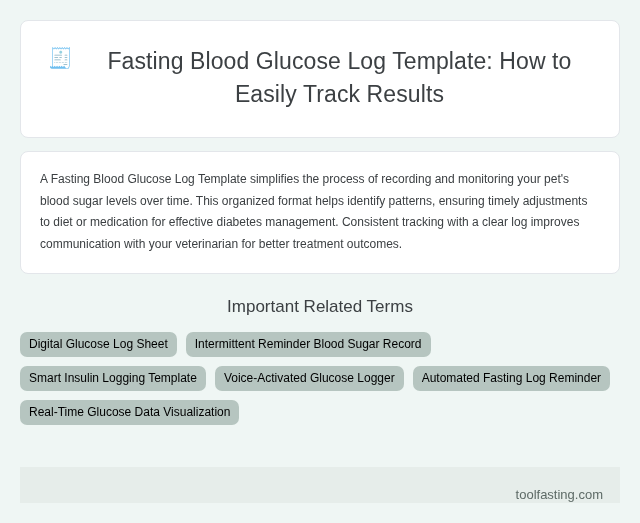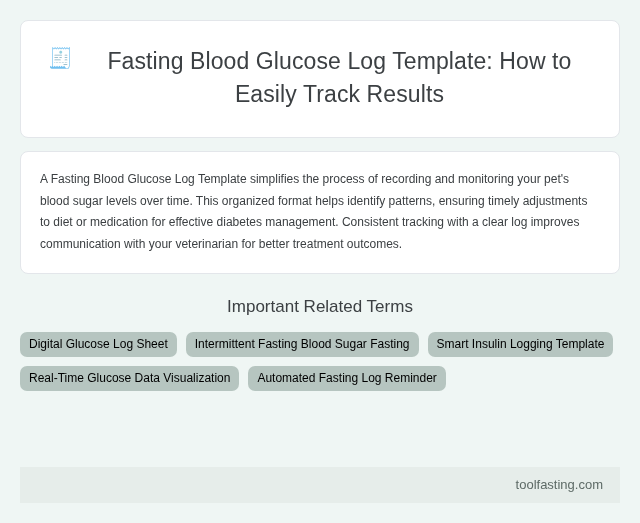--- a/index.html
+++ b/index.html
@@ -95,21 +95,21 @@
     cursor: pointer;
   }
   
   .footer-spacer {
     flex: 1 1 auto;
   }
   .footer-bar {
     background: #e6edea;
     height: 36px;
     display: flex;
-    align-items: center;
+    align-items: flex-end;
     justify-content: flex-end;
     padding-right: 17px;
     box-sizing: border-box;
   }
   .footer-site {
     font-size: 13px;
     color: #5d6a66;
     line-height: 16px;
   }
 </style>
@@ -124,24 +124,25 @@
   </div>
 
   <div class="card desc-card">
     <p class="desc-text">A Fasting Blood Glucose Log Template simplifies the process of recording and monitoring your pet's blood sugar levels over time. This organized format helps identify patterns, ensuring timely adjustments to diet or medication for effective diabetes management. Consistent tracking with a clear log improves communication with your veterinarian for better treatment outcomes.</p>
   </div>
 
   <div class="terms-section">
     <h2 class="terms-heading">Important Related Terms</h2>
     <div class="terms-list">
       <span class="term-tag">Digital Glucose Log Sheet</span>
-      <span class="term-tag">Intermittent Fasting Blood Sugar Fasting</span>
+      <span class="term-tag">Intermittent Reminder Blood Sugar Record</span>
       <span class="term-tag">Smart Insulin Logging Template</span>
+      <span class="term-tag">Voice-Activated Glucose Logger</span>
+      <span class="term-tag">Automated Fasting Log Reminder</span>
       <span class="term-tag">Real-Time Glucose Data Visualization</span>
-      <span class="term-tag">Automated Fasting Log Reminder</span>
     </div>
   </div>
 
   <div class="footer-spacer"></div>
 
   <div class="footer-bar">
     <span class="footer-site">toolfasting.com</span>
   </div>
 
 </div>

